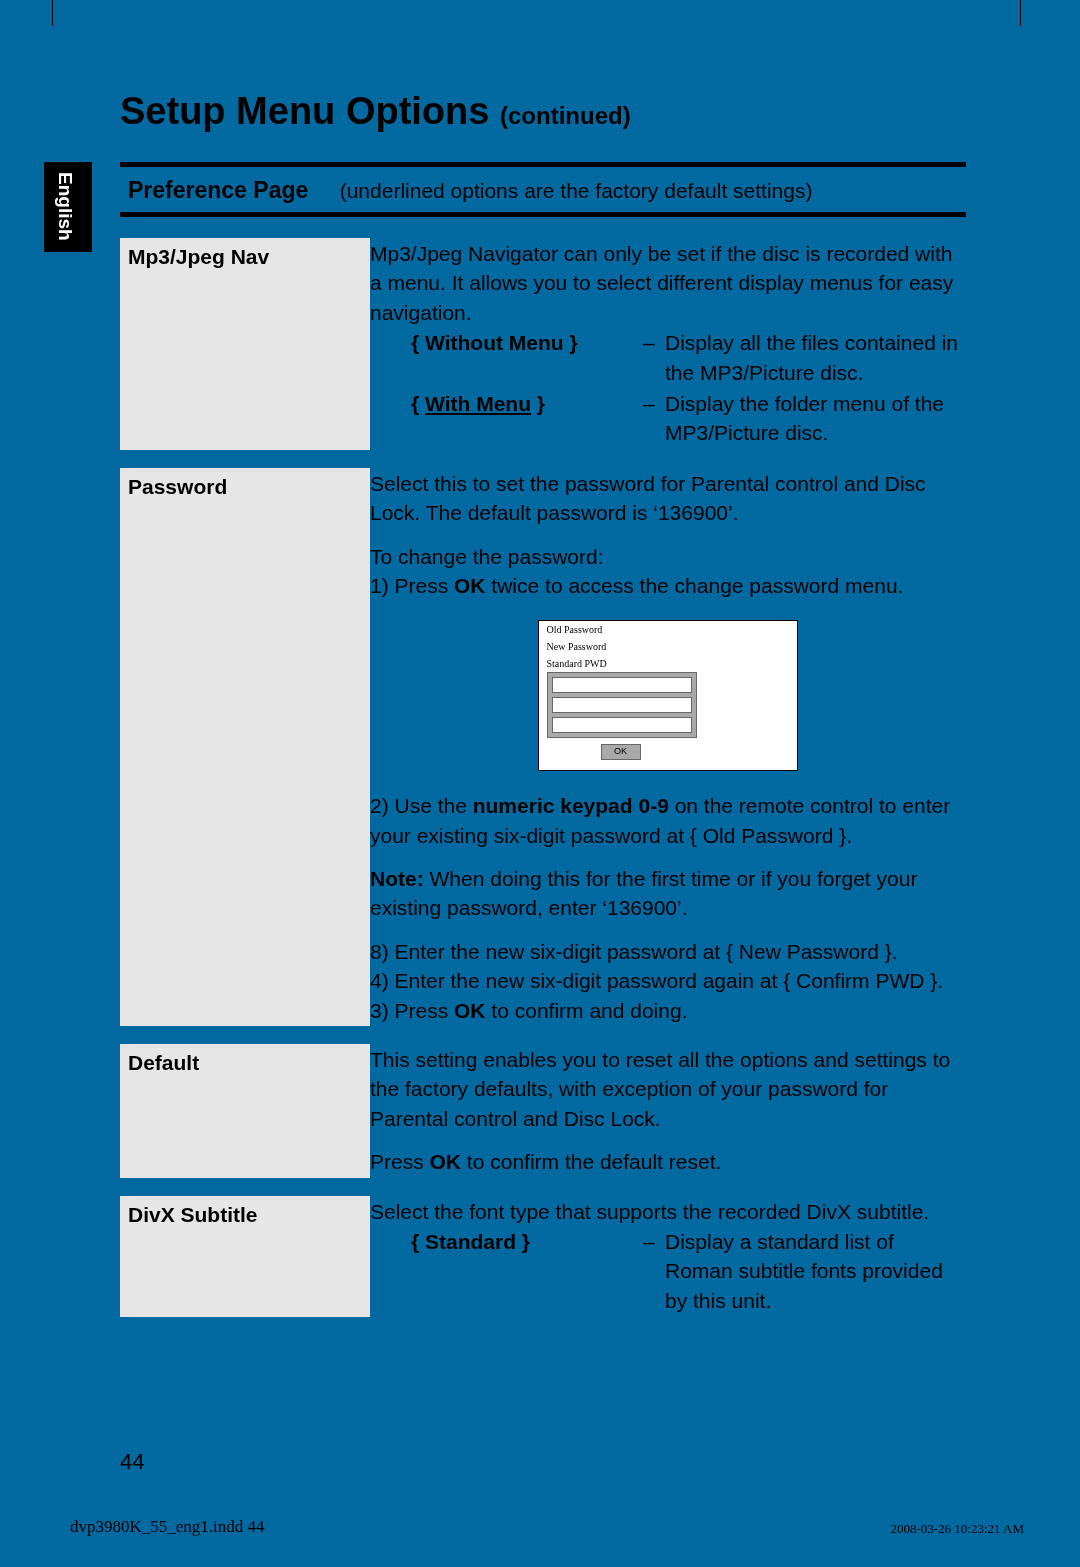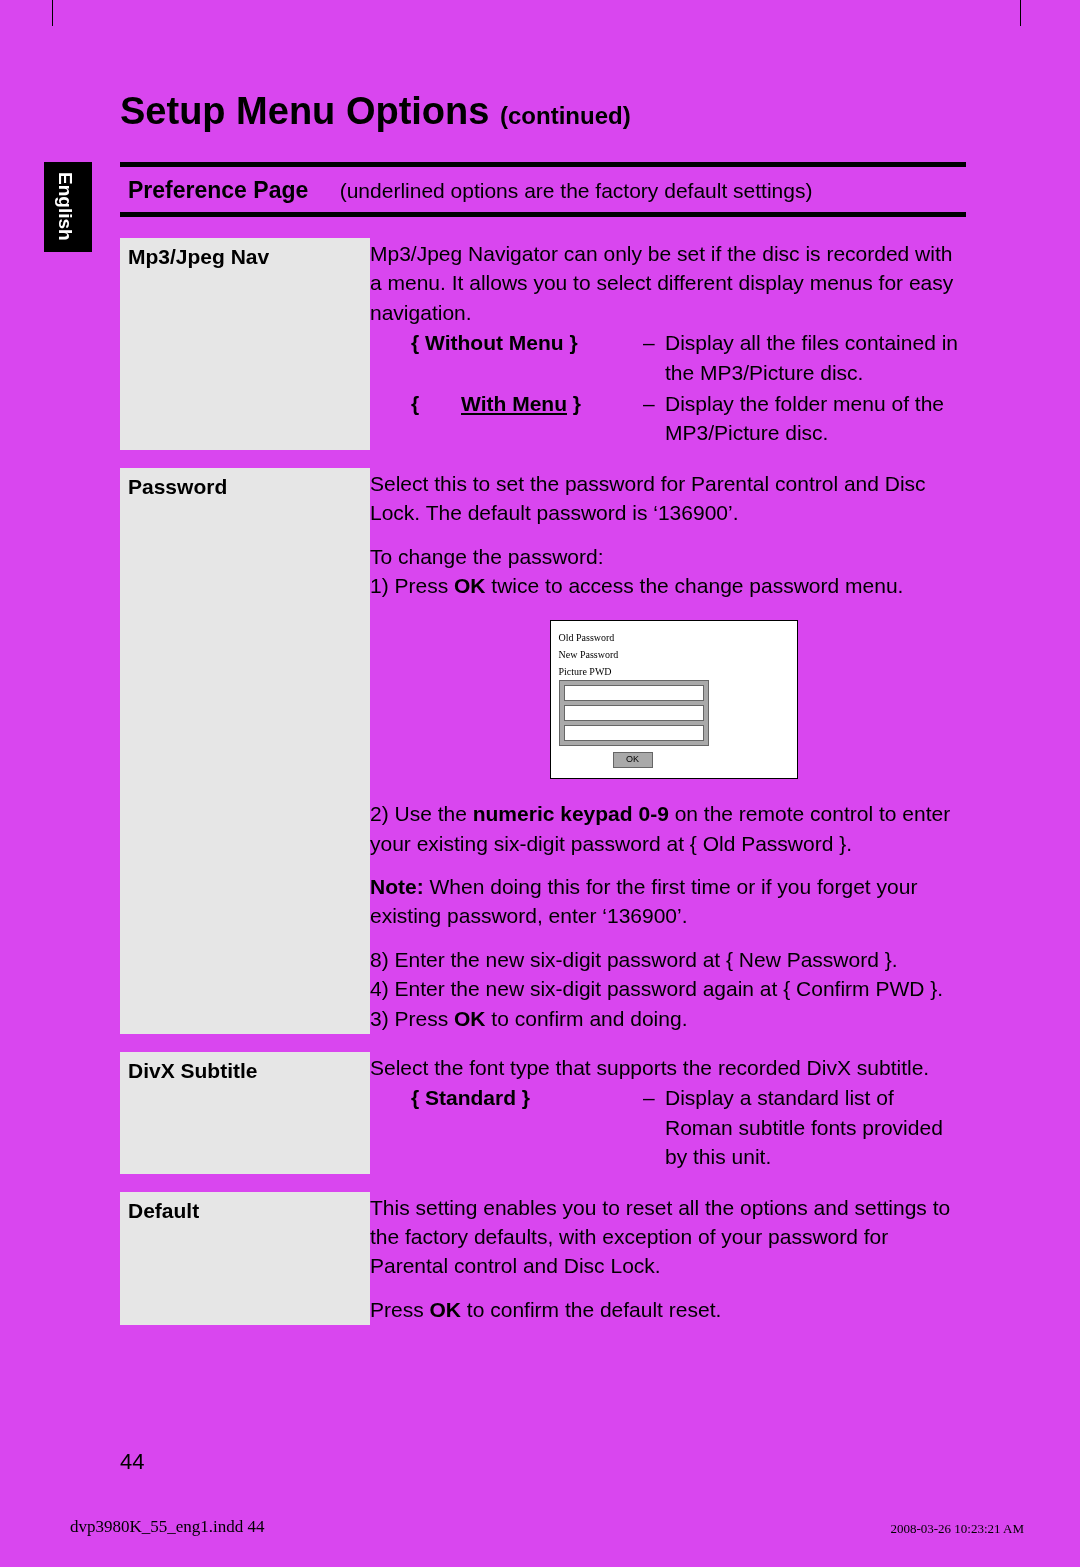--- a/index.html
+++ b/index.html
@@ -8,21 +8,21 @@
     background: #fff;
     font-family: "Gill Sans", "Gill Sans MT", "Trebuchet MS", Arial, sans-serif;
     color: #000;
   }
   .sheet {
     width: 1080px;
     height: 1567px;
     position: relative;
     margin: 0 auto;
     box-sizing: border-box;
-    background: #d946ef;
+    background: #0369a1;
   }
   .crop-top {
     position: absolute;
     top: 0;
     height: 26px;
     width: 1px;
     background: #000;
   }
   .crop-top.left { left: 52px; }
   .crop-top.right { left: 1020px; }
@@ -102,21 +102,21 @@
     width: 236px;
     background: #e6e6e6;
     font-weight: bold;
     padding: 4px 6px 12px 8px;
     vertical-align: top;
   }
   td.desc {
     padding-left: 0;
   }
   .bold { font-weight: bold; }
-  .u { text-decoration: underline; margin-left: 36px; }
+  .u { text-decoration: underline; }
 
   
   table.sub {
     width: 100%;
     border-collapse: collapse;
   }
   table.sub td.opt {
     width: 230px;
     font-weight: bold;
     vertical-align: top;
@@ -131,25 +131,24 @@
   }
 
   
   .pwd-ui {
     display: block;
     margin: 20px auto 20px auto;
     width: 260px;
   }
   .pwd-ui .box {
     border: 1px solid #000;
-    padding: 8px 8px 10px 8px;
+    padding: 0 8px 10px 8px;
     font-size: 11px;
     background: #fff;
     position: relative;
-    margin-left: 12px;
   }
   .pwd-ui .lbls {
     display: inline-block;
     vertical-align: top;
     width: 98px;
     line-height: 1.7;
     font-family: Georgia, "Times New Roman", serif;
     font-size: 10px;
   }
   .pwd-ui .flds {
@@ -265,21 +264,21 @@
           <div>To change the password:</div>
           <div>
             <span>1)  Press </span><span class="bold">OK</span><span> twice to access the change password menu.</span>
           </div>
 
           <div class="pwd-ui">
             <div class="box">
               <span class="lbls">
                 <span>Old Password</span><br>
                 <span>New Password</span><br>
-                <span>Picture PWD</span>
+                <span>Standard PWD</span>
               </span>
               <span class="flds">
                 <div class="fld"></div>
                 <div class="fld"></div>
                 <div class="fld"></div>
               </span>
               <div class="okbtn">OK</div>
             </div>
           </div>
 
@@ -288,20 +287,35 @@
           </div>
           <div style="height:14px"></div>
           <div>
             <span class="bold">Note:</span><span>  When doing this for the first time or if you forget your existing password, enter ‘136900’.</span>
           </div>
           <div style="height:14px"></div>
           <div>8)  Enter the new six-digit password at { New Password }.</div>
           <div>4)  Enter the new six-digit password again at { Confirm PWD }.</div>
           <div>
             <span>3)  Press </span><span class="bold">OK</span><span> to confirm and doing.</span>
+          </div>
+        </td>
+      </tr>
+    </tbody>
+      </table>
+
+    <table class="optrow">
+      <tbody>
+          <tr>
+        <td class="lbl">Default</td>
+        <td class="desc">
+          <div>This setting enables you to reset all the options and settings to the factory defaults, with exception of your password for Parental control and Disc Lock.</div>
+          <div style="height:14px"></div>
+          <div>
+            <span>Press </span><span class="bold">OK</span><span> to confirm the default reset.</span>
           </div>
         </td>
       </tr>
     </tbody>
       </table>
 
     <table class="optrow">
       <tbody>
           <tr>
         <td class="lbl">DivX Subtitle</td>
@@ -314,34 +328,19 @@
               <td class="dash">–</td>
               <td class="optdesc">Display a standard list of Roman subtitle fonts provided by this unit.</td>
             </tr>
           </tbody>
               </table>
         </td>
       </tr>
     </tbody>
       </table>
 
-    <table class="optrow">
-      <tbody>
-          <tr>
-        <td class="lbl">Default</td>
-        <td class="desc">
-          <div>This setting enables you to reset all the options and settings to the factory defaults, with exception of your password for Parental control and Disc Lock.</div>
-          <div style="height:14px"></div>
-          <div>
-            <span>Press </span><span class="bold">OK</span><span> to confirm the default reset.</span>
-          </div>
-        </td>
-      </tr>
-    </tbody>
-      </table>
-
   </div>
 
   <div class="page-number">44</div>
   <div class="footer-left">dvp3980K_55_eng1.indd   44</div>
   <div class="footer-right">2008-03-26   10:23:21 AM</div>
 
 </div>
 
 </body></html>

